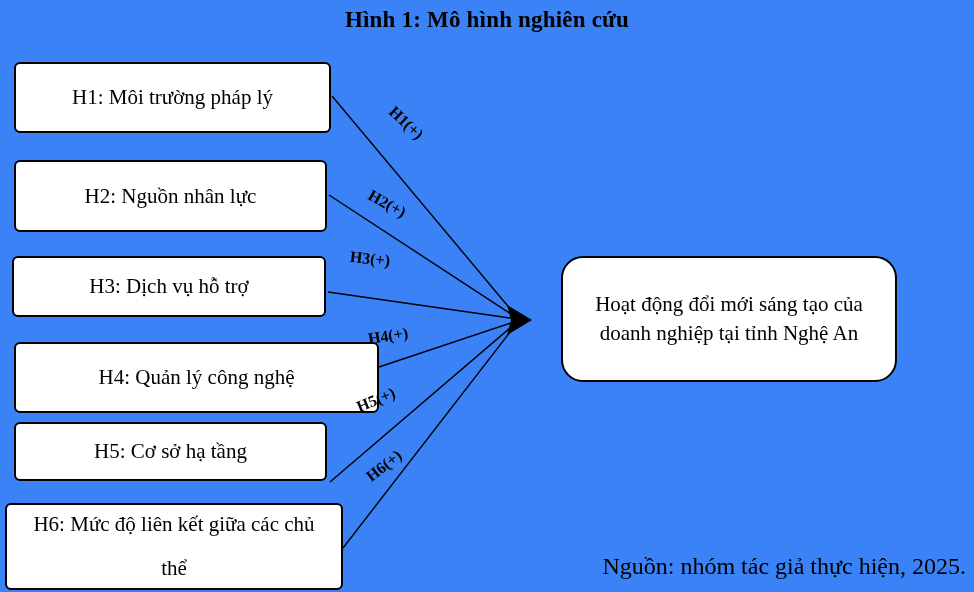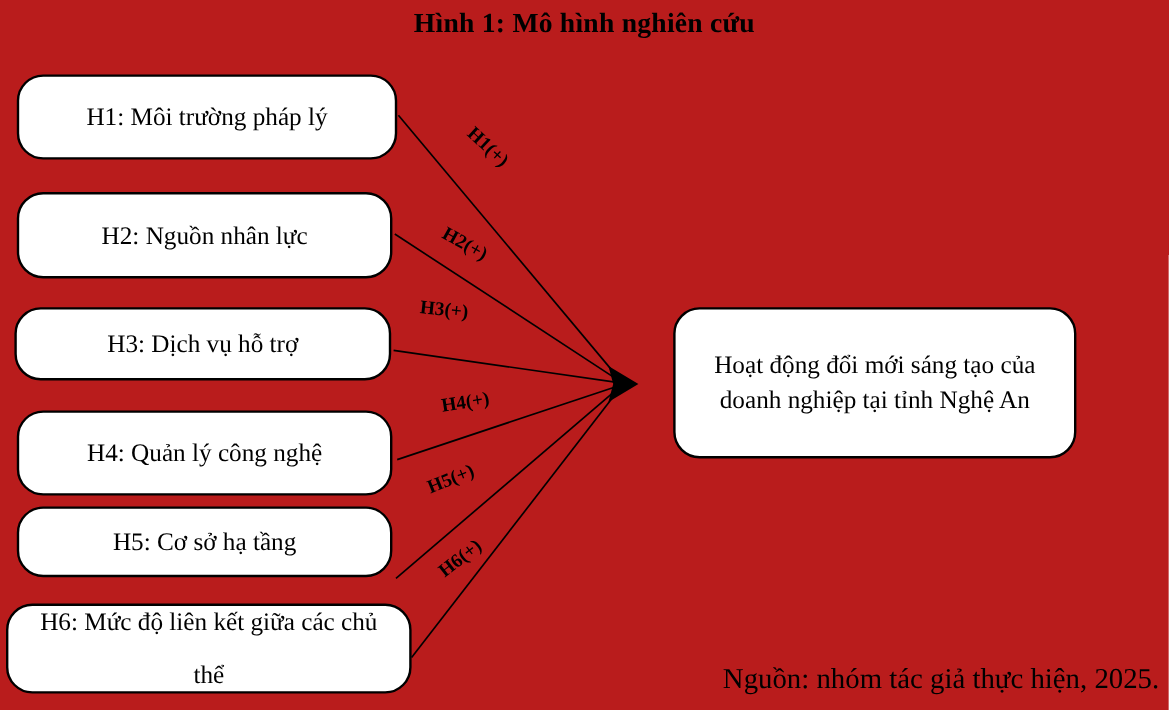--- a/index.html
+++ b/index.html
@@ -3,55 +3,55 @@
 <meta charset="utf-8">
 <style>
   * { margin: 0; padding: 0; box-sizing: border-box; }
   html, body { background: #ffffff; }
   body { font-family: "Liberation Serif", "DejaVu Serif", serif; color: #000000; }
 
   .stage {
     position: relative;
     width: 974px;
     height: 592px;
-    background: #b91c1c;
+    background: #3b82f6;
     overflow: hidden;
   }
 
   .diagram-title {
     position: absolute;
     top: 7px;
     left: 0;
     width: 974px;
     text-align: center;
     font-size: 23px;
     font-weight: bold;
     letter-spacing: 0.2px;
   }
 
   .factor-box, .outcome-box {
     position: absolute;
     border: 2.5px solid #000000;
-    border-radius: 22px;
+    border-radius: 6px;
     background: #ffffff;
     display: flex;
     align-items: center;
     justify-content: center;
     text-align: center;
     font-size: 21px;
     line-height: 1.35;
     padding: 4px 10px;
   }
 
   .box-h1 { left: 14px;  top: 62px;  width: 317px; height: 71px; }
   .box-h2 { left: 14px;  top: 160px; width: 313px; height: 72px; justify-content: center; }
   .box-h3 { left: 12px;  top: 256px; width: 314px; height: 61px; }
-  .box-h4 { left: 14px;  top: 342px; width: 313px; height: 71px; }
+  .box-h4 { left: 14px;  top: 342px; width: 365px; height: 71px; }
   .box-h5 { left: 14px;  top: 422px; width: 313px; height: 59px; }
-  .box-h6 { left: 5px;   top: 503px; width: 338px; height: 75px; line-height: 2.05; padding: 0 14px; }
+  .box-h6 { left: 5px;   top: 503px; width: 338px; height: 87px; line-height: 2.05; padding: 0 14px; }
 
   .outcome-box {
     left: 561px; top: 256px; width: 336px; height: 126px;
     border-radius: 22px;
     line-height: 1.38;
     padding: 6px 18px;
   }
 
   .connector-svg {
     position: absolute;

